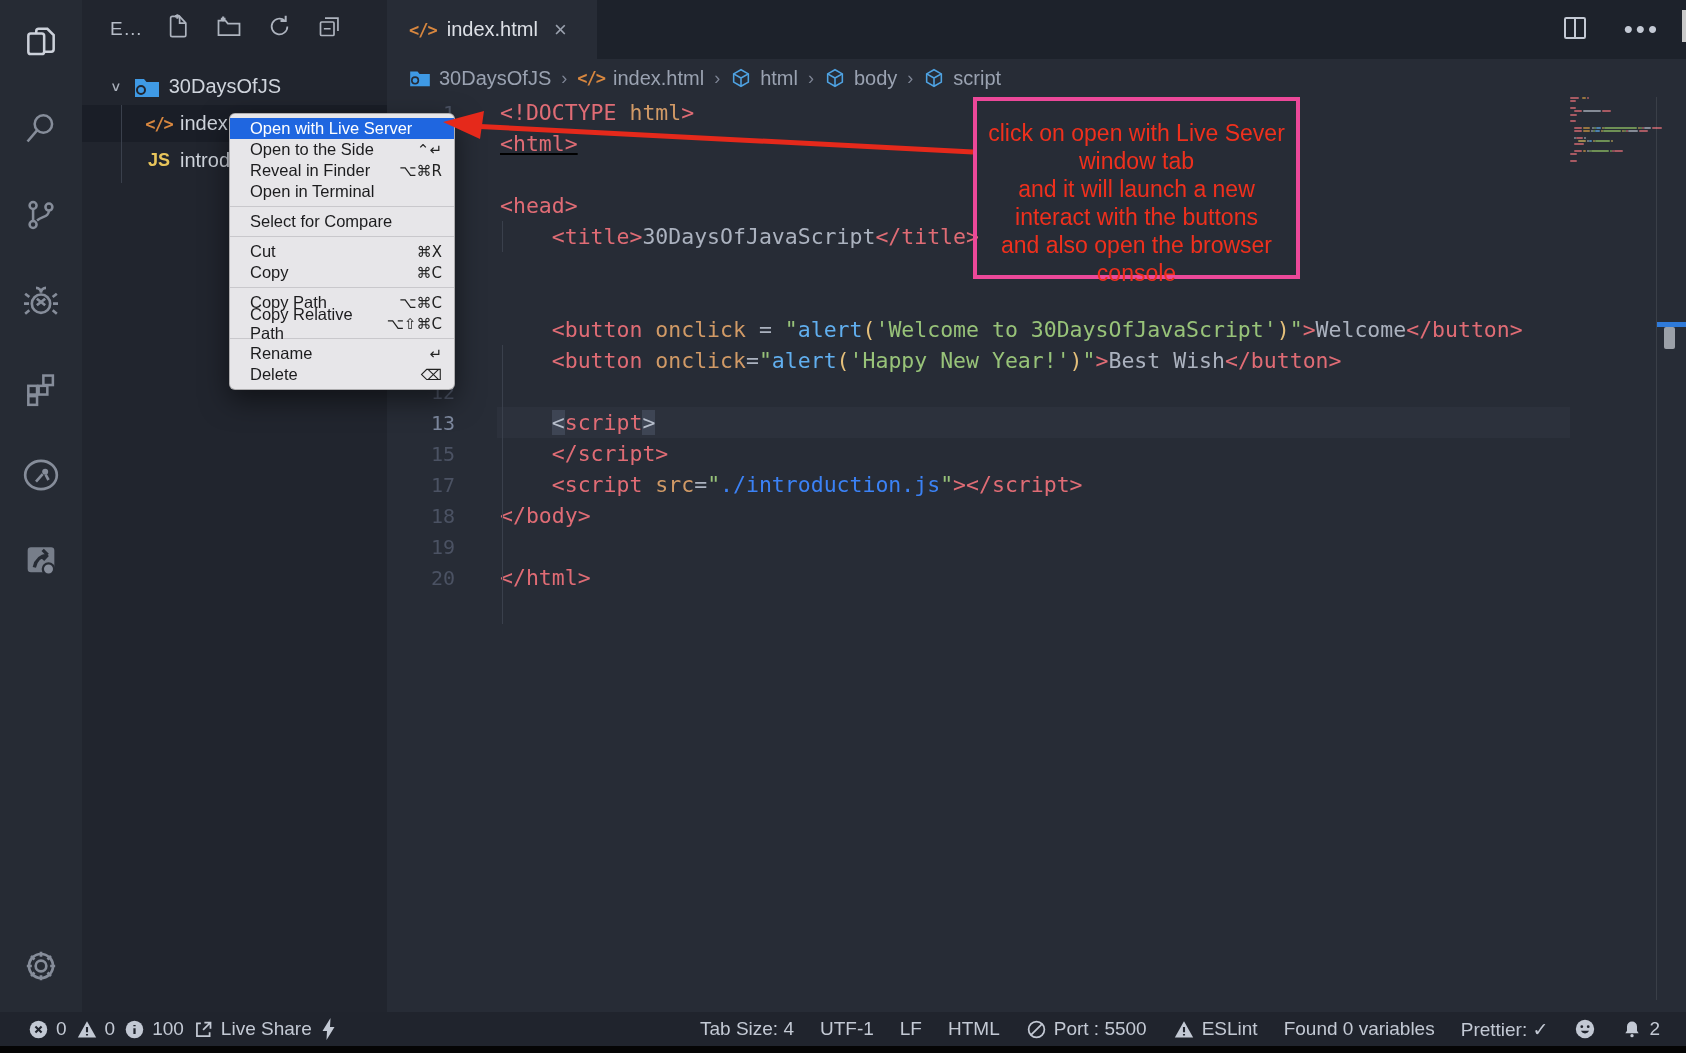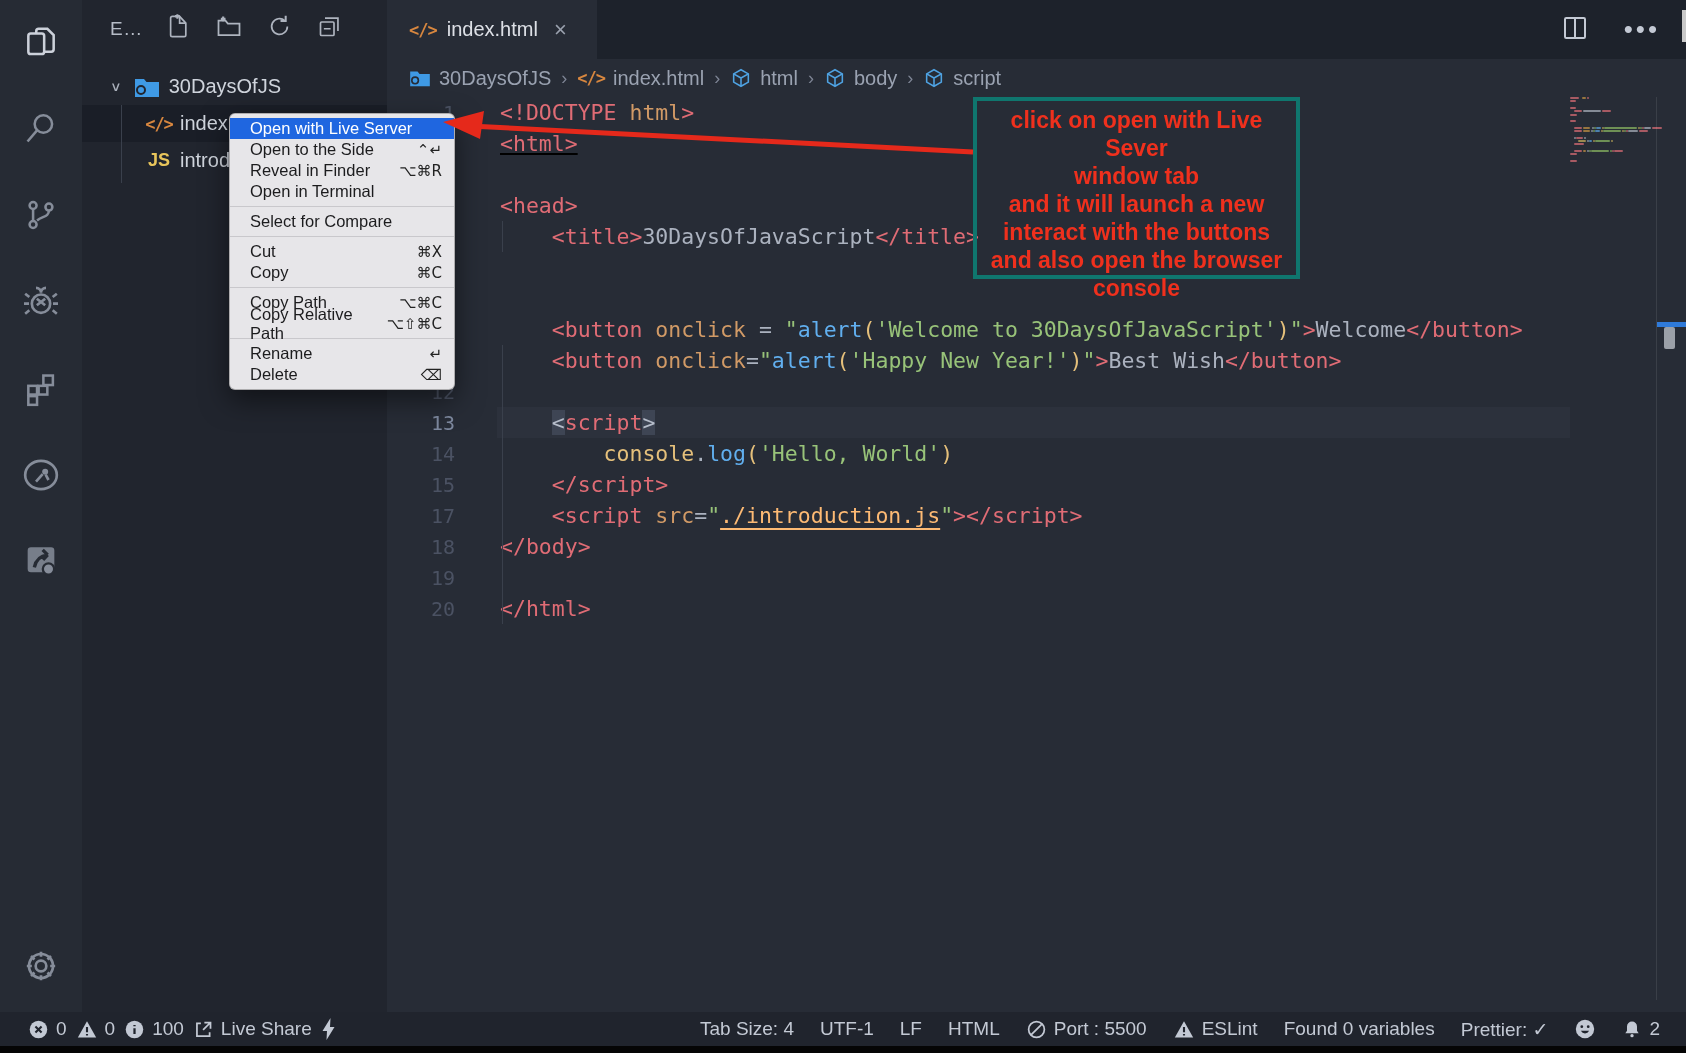--- a/index.html
+++ b/index.html
@@ -45,40 +45,40 @@
   
   .code-area { position:absolute; left:387px; top:97px; right:0; bottom:41px; z-index:1; }
   .code-line { position:relative; height:31px; display:flex; align-items:center; font-family:"DejaVu Sans Mono", monospace; font-size:21.5px; white-space:pre; }
   .gutter { width:68px; text-align:right; color:#4b5263; font-size:20px; flex:none; }
   .code-text { margin-left:45px; }
   .code-line.current .gutter { color:#7d889e; }
   .line-hl { position:absolute; left:110px; width:1073px; top:0; height:31px; background:#2c313c; }
   .tk-tag{color:#e06c75} .tk-attr{color:#d19a66} .tk-str{color:#98c379}
   .tk-fn{color:#61afef} .tk-paren{color:#e5c07b} .tk-obj{color:#e5c07b}
   .tk-punc{color:#abb2bf} .tk-plain{color:#abb2bf}
-  .tk-link{color:#fdba74; text-decoration:underline; text-underline-offset:5px;}
+  .tk-link{color:#3b82f6; text-underline-offset:5px;}
   .tk-brkt{color:#b6bdca; background:#3e4554;}
   .indent-guide { position:absolute; width:1px; background:#3a404c; z-index:2; }
 
   
   .minimap { position:absolute; left:1570px; top:97px; width:85px; height:100px; z-index:3; }
   .mm-bar { position:absolute; height:2px; border-radius:1px; }
   .ov-sep { position:absolute; left:1656px; top:97px; width:1px; height:903px; background:rgba(255,255,255,.09); z-index:3; }
   .ov-blue { position:absolute; left:1657px; top:322px; width:29px; height:5px; background:#2f7ad9; z-index:3; }
   .sb-thumb { position:absolute; left:1664px; top:327px; width:11px; height:22px; background:#9ba0a8; border-radius:2px; z-index:3; }
 
   
   .ctx-menu { position:absolute; left:229px; top:113px; width:226px; background:#e7e6e9; border:1px solid rgba(0,0,0,.25); border-radius:6px; box-shadow:0 10px 28px rgba(0,0,0,.5); padding:4px 0; z-index:50; }
   .ctx-item { height:21px; display:flex; align-items:center; justify-content:space-between; padding:0 12px 0 20px; font-size:16.5px; color:#1c1c1e; }
   .ctx-item .sc { font-family:"DejaVu Sans", sans-serif; font-size:15px; color:#222; }
   .ctx-item.hl { background:#1f66e0; color:#ffffff; }
   .ctx-sep { height:1px; background:#c9c8cc; margin:4px 0; }
 
   
-  .redbox { position:absolute; left:973px; top:97px; width:327px; height:182px; border:4px solid #0f766e; z-index:55; padding-top:5px;font-weight:bold; }
+  .redbox { position:absolute; left:973px; top:97px; width:327px; height:182px; border:4px solid #ec4899; z-index:55; padding-top:18px; }
   .redbox div { text-align:center; color:#ef301d; font-size:23px; line-height:28px; }
   .arrow-svg { position:absolute; left:0; top:0; width:1686px; height:1053px; pointer-events:none; z-index:60; }
 
   
   .status-bar { position:absolute; left:0; bottom:7px; width:100%; height:34px; background:#20242d; color:#c3c9d4; display:flex; align-items:center; font-size:19px; z-index:10; }
   .st-left { display:flex; align-items:center; gap:9px; margin-left:28px; }
   .st-right { display:flex; align-items:center; gap:26px; margin-left:auto; margin-right:26px; }
   .st-item { display:flex; align-items:center; gap:7px; }
   .st-item svg { display:block; }
   .bottom-strip { position:absolute; left:0; bottom:0; width:100%; height:7px; background:#050505; }
@@ -261,21 +261,20 @@
     <div class="code-line"><span class="gutter">2</span><span class="code-text" style="position: relative; text-decoration: underline;"><span class="tk-tag">&lt;html&gt;</span></span></div>
     <div class="code-line"><span class="gutter">3</span><span class="code-text" style="position: relative;"></span></div>
     <div class="code-line"><span class="gutter">4</span><span class="code-text" style="position: relative;"><span class="tk-tag">&lt;head&gt;</span></span></div>
     <div class="code-line"><span class="gutter">5</span><span class="code-text" style="position: relative;"><span class="tk-plain">    </span><span class="tk-tag">&lt;title&gt;</span><span class="tk-plain">30DaysOfJavaScript</span><span class="tk-tag">&lt;/title&gt;</span></span></div>
     <div class="code-line"><span class="gutter">7</span><span class="code-text" style="position: relative;"></span></div>
     <div class="code-line"><span class="gutter">9</span><span class="code-text" style="position: relative;"></span></div>
     <div class="code-line"><span class="gutter">10</span><span class="code-text" style="position: relative;"><span class="tk-plain">    </span><span class="tk-tag">&lt;button </span><span class="tk-attr">onclick</span><span class="tk-punc"> = </span><span class="tk-str">"</span><span class="tk-fn">alert</span><span class="tk-paren">(</span><span class="tk-str">'Welcome to 30DaysOfJavaScript'</span><span class="tk-paren">)</span><span class="tk-str">"</span><span class="tk-tag">&gt;</span><span class="tk-plain">Welcome</span><span class="tk-tag">&lt;/button&gt;</span></span></div>
     <div class="code-line"><span class="gutter">11</span><span class="code-text" style="position: relative;"><span class="tk-plain">    </span><span class="tk-tag">&lt;button </span><span class="tk-attr">onclick</span><span class="tk-punc">=</span><span class="tk-str">"</span><span class="tk-fn">alert</span><span class="tk-paren">(</span><span class="tk-str">'Happy New Year!'</span><span class="tk-paren">)</span><span class="tk-str">"</span><span class="tk-tag">&gt;</span><span class="tk-plain">Best Wish</span><span class="tk-tag">&lt;/button&gt;</span></span></div>
     <div class="code-line"><span class="gutter">12</span><span class="code-text" style="position: relative;"></span></div>
     <div class="code-line current"><div class="line-hl"></div><span class="gutter">13</span><span class="code-text" style="position: relative;"><span class="tk-plain">    </span><span class="tk-brkt">&lt;</span><span class="tk-tag">script</span><span class="tk-brkt">&gt;</span></span></div>
-    <div class="code-line"><span class="gutter">14</span><span class="code-text" style="position: relative;"><span class="tk-plain">        </span><span class="tk-obj">console</span><span class="tk-punc">.</span><span class="tk-fn">log</span><span class="tk-paren">(</span><span class="tk-str">'Hello, World'</span><span class="tk-paren">)</span></span></div>
     <div class="code-line"><span class="gutter">15</span><span class="code-text" style="position: relative;"><span class="tk-plain">    </span><span class="tk-tag">&lt;/script&gt;</span></span></div>
     <div class="code-line"><span class="gutter">17</span><span class="code-text" style="position: relative;"><span class="tk-plain">    </span><span class="tk-tag">&lt;script </span><span class="tk-attr">src</span><span class="tk-punc">=</span><span class="tk-str">"</span><span class="tk-link">./introduction.js</span><span class="tk-str">"</span><span class="tk-tag">&gt;</span><span class="tk-tag">&lt;/script&gt;</span></span></div>
     <div class="code-line"><span class="gutter">18</span><span class="code-text" style="position: relative;"><span class="tk-tag">&lt;/body&gt;</span></span></div>
     <div class="code-line"><span class="gutter">19</span><span class="code-text" style="position: relative;"></span></div>
     <div class="code-line"><span class="gutter">20</span><span class="code-text" style="position: relative;"><span class="tk-tag">&lt;/html&gt;</span></span></div>
   </div>
 <div class="indent-guide" style="left:502px;top:221px;height:31px"></div>
 <div class="indent-guide" style="left:502px;top:345px;height:279px"></div>
 
 <div class="minimap" id="minimap">

